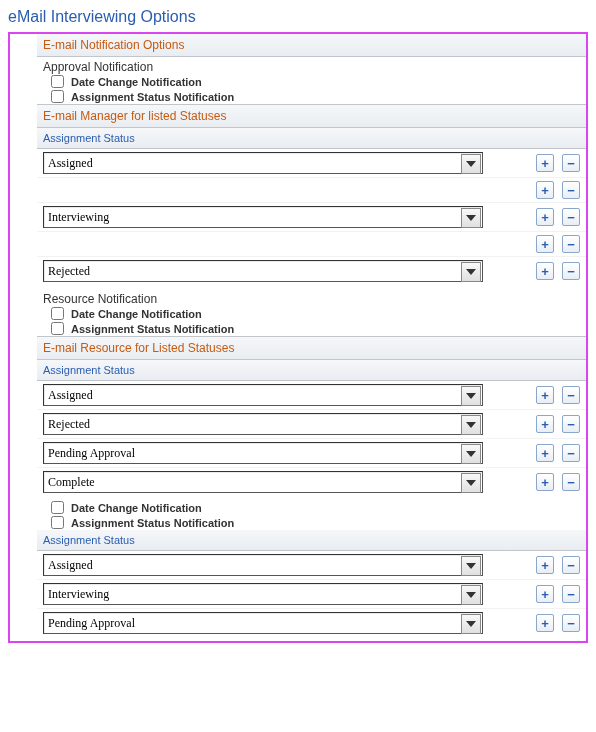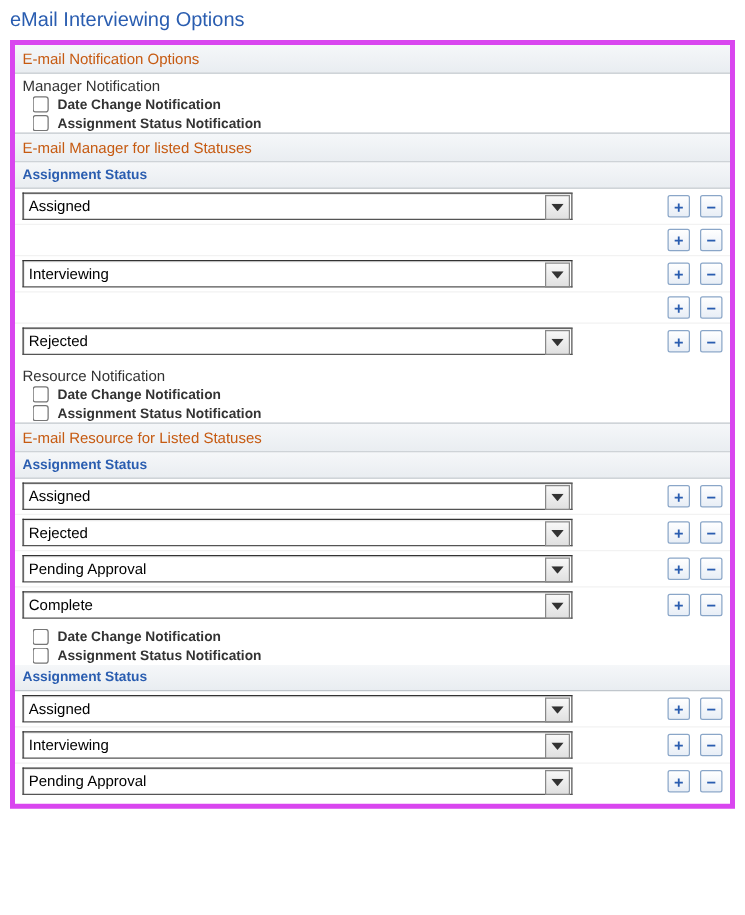--- a/index.html
+++ b/index.html
@@ -12,36 +12,37 @@
     background: #fff;
     width: 596px;
   }
   .page-title {
     color: #2a5db0;
     font-size: 16px;
     margin: 0 0 6px 0;
     font-weight: normal;
   }
   .main-box {
-    border: 4px solid #d946ef;
+    border: 2px solid #d946ef;
+    padding-left: 27px;
   }
   .section-heading, .sub-header-bar {
     background: linear-gradient(#f5f7f9, #e9edf1);
     border-bottom: 1px solid #c0c6cc;
     padding: 4px 6px;
     color: #c65a11;
     font-size: 12px;
   }
   .sub-header-bar { border-top: 1px solid #c0c6cc; }
   .col-header-bar {
     background: linear-gradient(#f5f7f9, #e9edf1);
     border-bottom: 1px solid #c0c6cc;
     padding: 4px 6px;
     color: #2a5db0;
-    font-weight: bold;
+    font-weight: normal;
     font-size: 11px;
   }
   .group-label {
     padding: 3px 6px 0 6px;
     color: #333;
   }
   .check-row {
     display: flex;
     align-items: center;
     gap: 5px;
@@ -55,20 +56,21 @@
     display: flex;
     align-items: center;
     padding: 3px 6px;
     gap: 8px;
     border-bottom: 1px solid #f2f2f2;
   }
   .row:last-child { border-bottom: none; }
   .sel-wrap {
     flex: 0 0 440px;
     position: relative;
+    font-family: Liberation Serif, serif;
   }
   .sel {
     width: 100%;
     height: 22px;
     border: 1px solid #555;
     border-top-color: #333;
     border-left-color: #333;
     background: #fff;
     padding: 0 24px 0 4px;
     font-size: 12px;
@@ -107,21 +109,21 @@
   }
 </style>
 </head>
 <body>
 
 <h1 class="page-title">eMail Interviewing Options</h1>
 
 <div class="main-box">
   <div class="section-heading">E-mail Notification Options</div>
   <div id="groups-host">
-      <div class="group-label">Manager Notification</div>
+      <div class="group-label">Approval Notification</div>
       <div class="check-row">
         <input type="checkbox" style="">
         <span>Date Change Notification</span>
       </div>
       <div class="check-row">
         <input type="checkbox" style="">
         <span>Assignment Status Notification</span>
       </div>
       <div class="sub-header-bar">E-mail Manager for listed Statuses</div>
       <div class="col-header-bar">Assignment Status</div>

